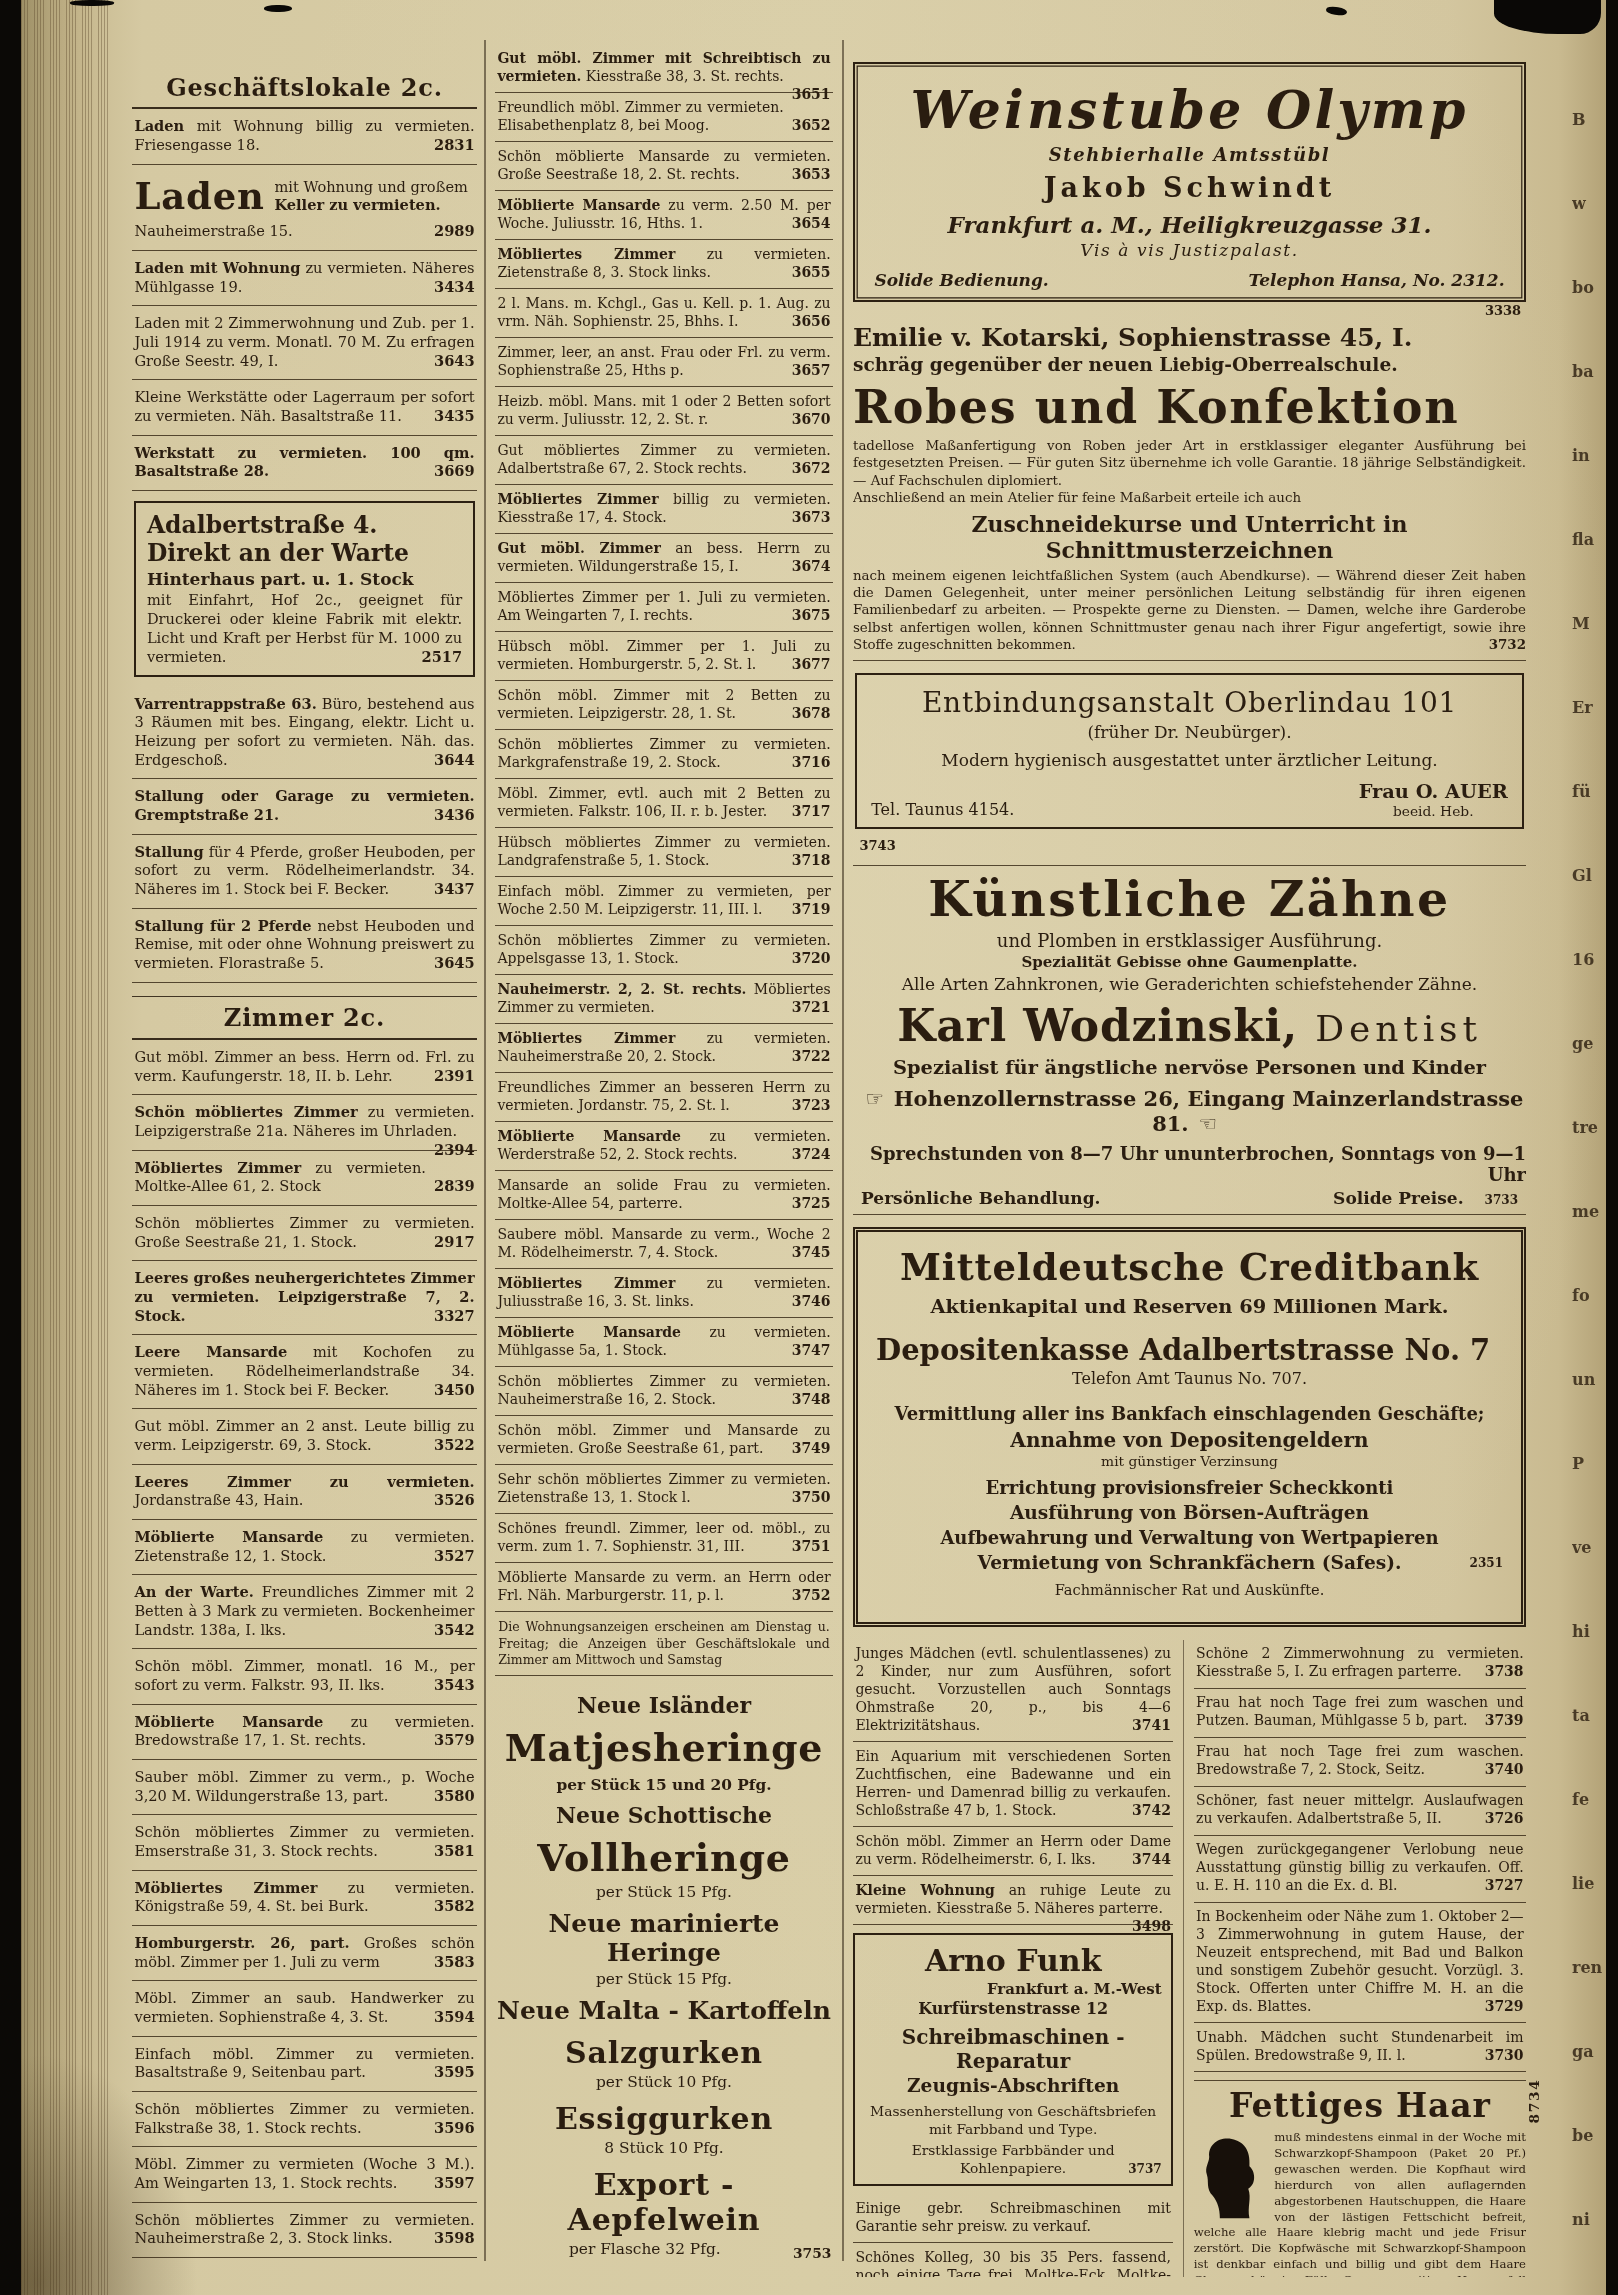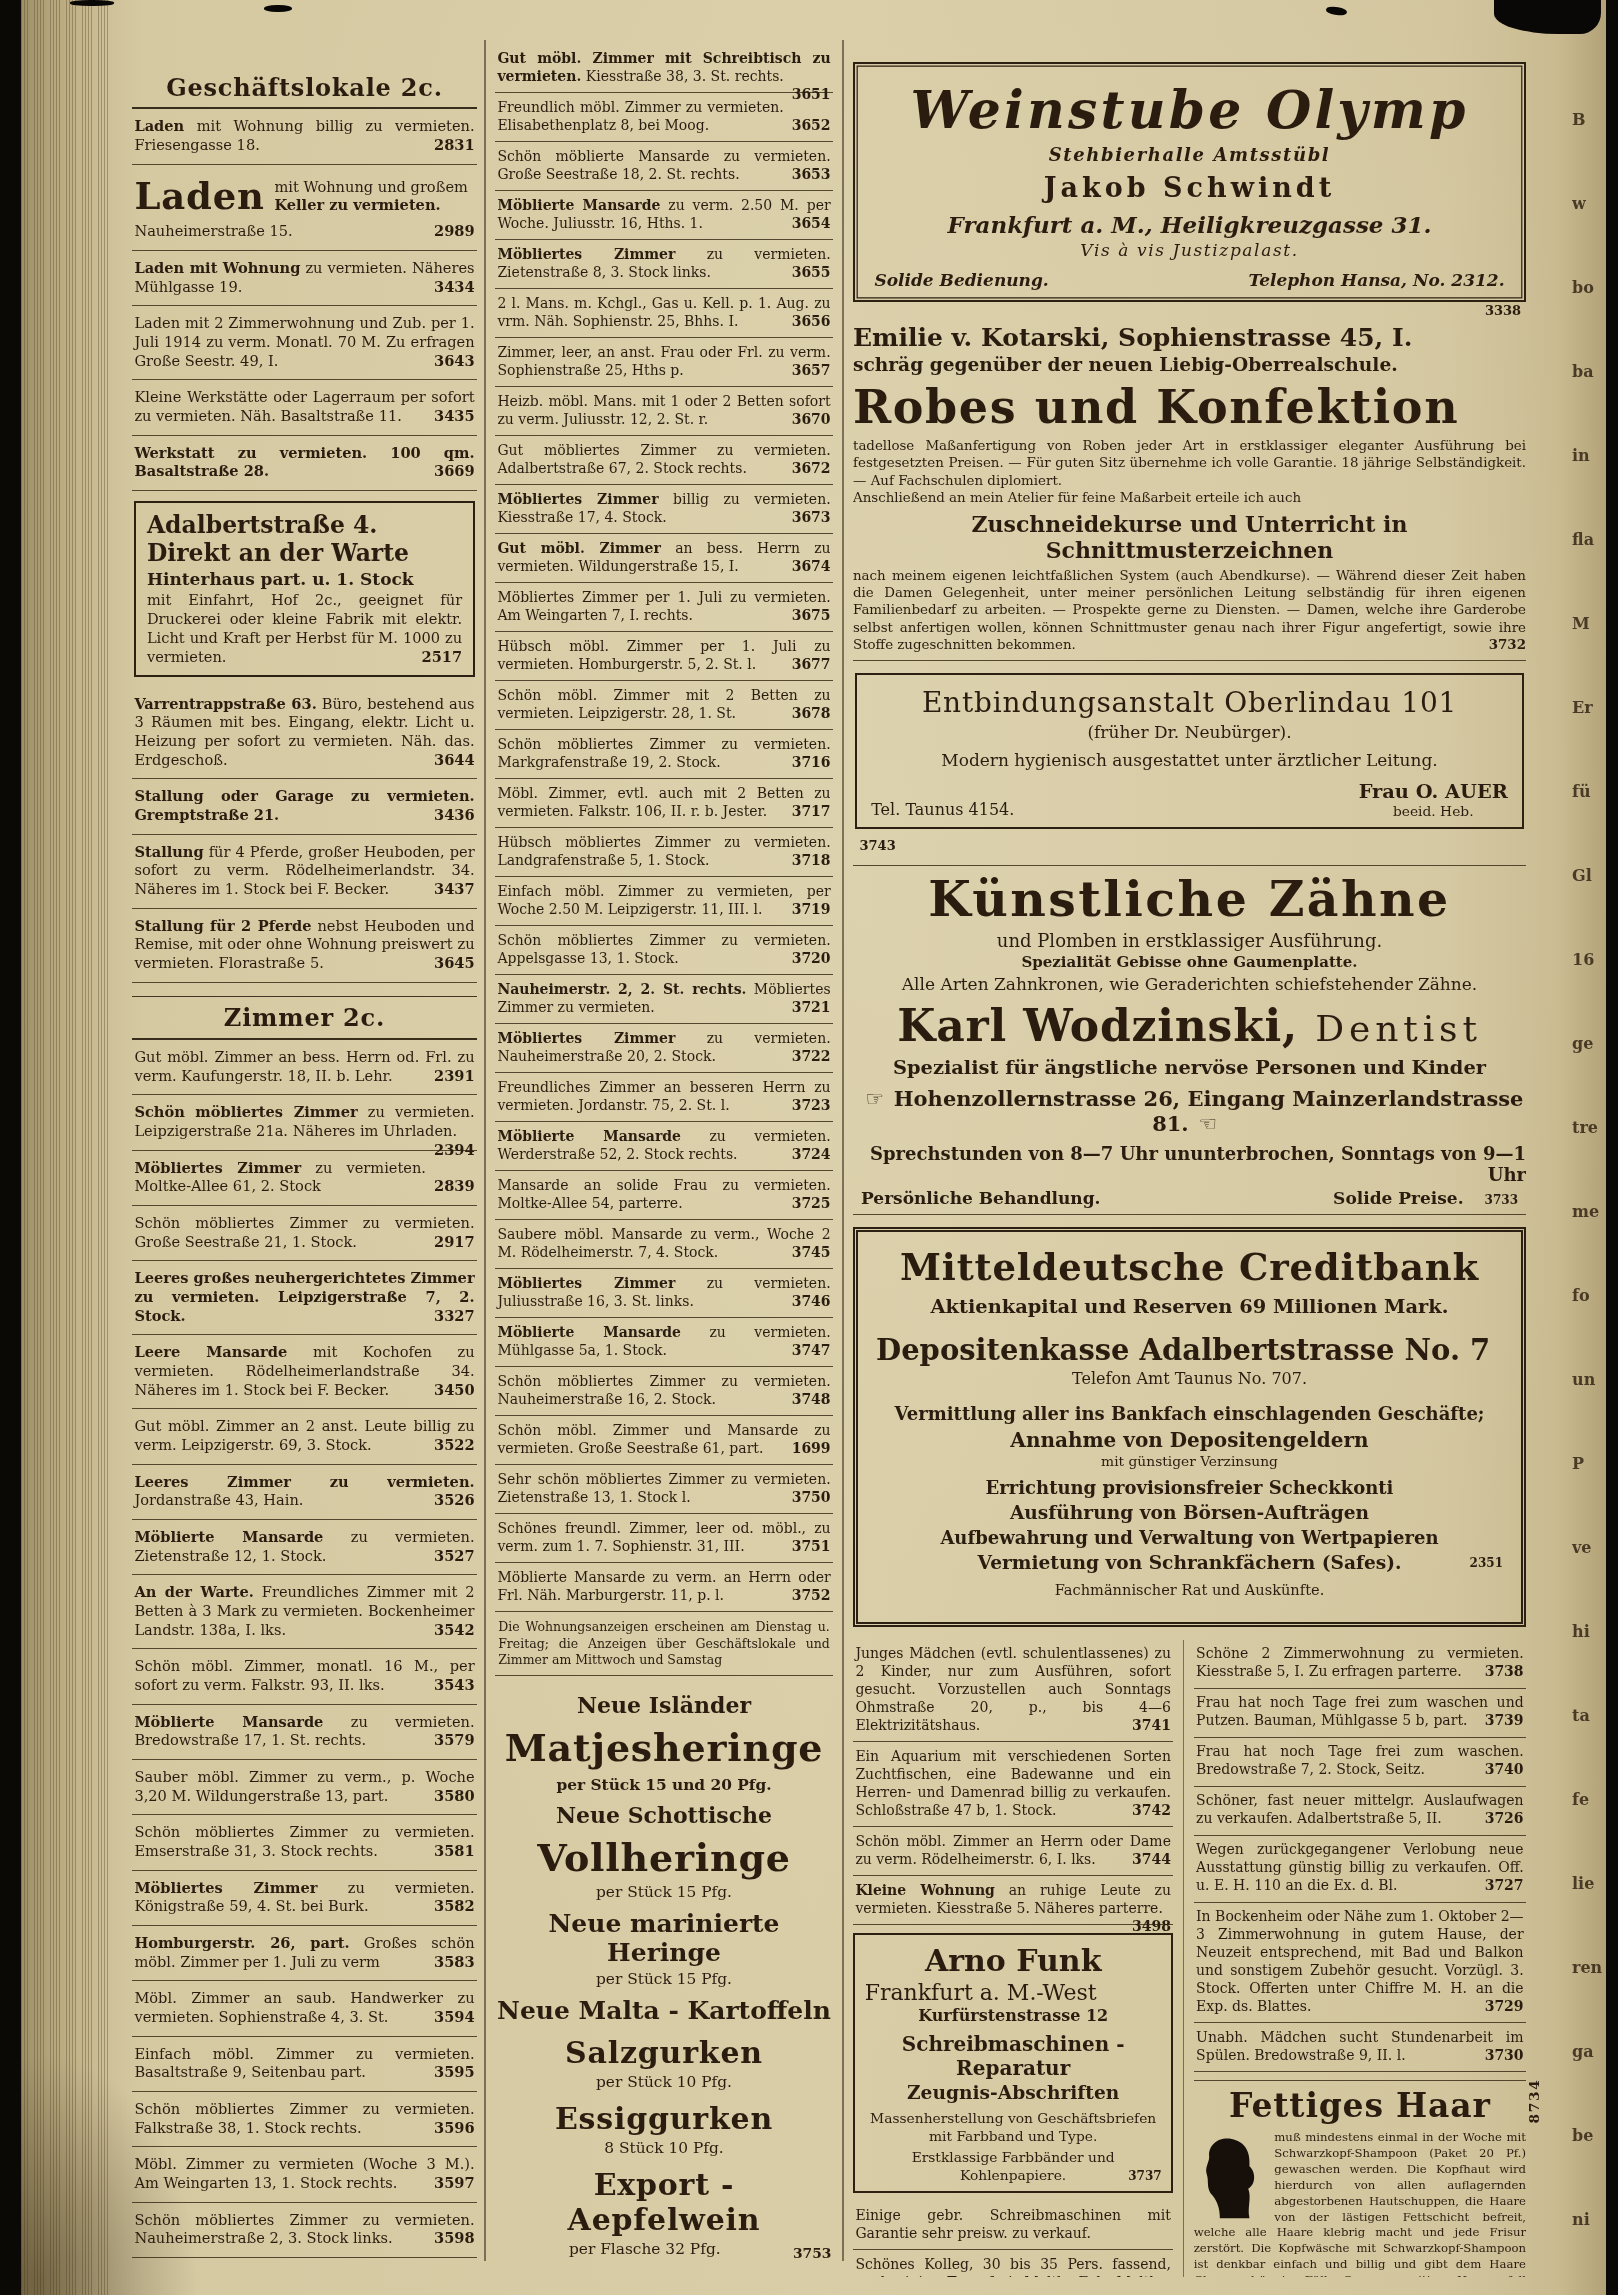--- a/index.html
+++ b/index.html
@@ -121,21 +121,21 @@
   .bk-l7 { font-size:18.6px; margin-top:4px; position:relative; }
   .bk-l7 .n { position:absolute; right:0; top:4px; font-size:12px; }
   .bk-l8 { font-size:14.6px; font-weight:normal; margin-top:8px; }
 
   .bottom-grid { display:flex; margin-top:13px; }
   .bcolA { width:330px; padding-right:9.7px; }
   .bcolB { flex:1; border-left:1.2px solid rgba(48,34,18,.55); padding-left:9.7px; }
 
   .arno { border:2px solid #2c2012; padding:8px 9.7px 6.5px; margin:8px 0; }
   .ar-title { font-size:30px; font-weight:bold; text-align:center; }
-  .ar-l1 { font-size:22px; font-weight:normal; text-align:left; margin-top:1.6px; }
+  .ar-l1 { font-size:15px; font-weight:bold; text-align:right; margin-top:1.6px; }
   .ar-l2 { font-size:16px; font-weight:bold; text-align:center; margin-top:1.6px; }
   .ar-l3 { font-size:20px; font-weight:bold; text-align:center; margin-top:6.5px; }
   .ar-l4 { font-size:18.6px; font-weight:bold; text-align:center; margin-top:2.4px; }
   .ar-l5 { font-size:13.8px; text-align:center; margin-top:6.5px; line-height:1.3; }
   .ar-l6 { font-size:13.8px; text-align:center; margin-top:3.2px; position:relative; line-height:1.3; }
   .ar-l6 .n { position:absolute; right:0; bottom:0; font-weight:bold; font-size:12px; }
 
   .haar { border-top:1.6px solid rgba(50,36,18,.8); margin-top:8px; padding-top:4.9px; }
   .hr-title { font-size:33px; font-weight:bold; text-align:center; letter-spacing:0.8px; }
   .hr-body { font-size:11.7px; line-height:1.36; text-align:justify; margin-top:4.9px; }
@@ -256,21 +256,21 @@
         <div class="ad"><span class="b"></span> <span class="t">Schön möbliertes Zimmer zu vermieten. Appelsgasse 13, 1. Stock.</span><span class="n">3720</span></div>
         <div class="ad"><span class="b">Nauheimerstr. 2, 2. St. rechts.</span> <span class="t">Möbliertes Zimmer zu vermieten.</span><span class="n">3721</span></div>
         <div class="ad"><span class="b">Möbliertes Zimmer</span> <span class="t">zu vermieten. Nauheimerstraße 20, 2. Stock.</span><span class="n">3722</span></div>
         <div class="ad"><span class="b"></span> <span class="t">Freundliches Zimmer an besseren Herrn zu vermieten. Jordanstr. 75, 2. St. l.</span><span class="n">3723</span></div>
         <div class="ad"><span class="b">Möblierte Mansarde</span> <span class="t">zu vermieten. Werderstraße 52, 2. Stock rechts.</span><span class="n">3724</span></div>
         <div class="ad"><span class="b"></span> <span class="t">Mansarde an solide Frau zu vermieten. Moltke-Allee 54, parterre.</span><span class="n">3725</span></div>
         <div class="ad"><span class="b"></span> <span class="t">Saubere möbl. Mansarde zu verm., Woche 2 M. Rödelheimerstr. 7, 4. Stock.</span><span class="n">3745</span></div>
         <div class="ad"><span class="b">Möbliertes Zimmer</span> <span class="t">zu vermieten. Juliusstraße 16, 3. St. links.</span><span class="n">3746</span></div>
         <div class="ad"><span class="b">Möblierte Mansarde</span> <span class="t">zu vermieten. Mühlgasse 5a, 1. Stock.</span><span class="n">3747</span></div>
         <div class="ad"><span class="b"></span> <span class="t">Schön möbliertes Zimmer zu vermieten. Nauheimerstraße 16, 2. Stock.</span><span class="n">3748</span></div>
-        <div class="ad"><span class="b"></span> <span class="t">Schön möbl. Zimmer und Mansarde zu vermieten. Große Seestraße 61, part.</span><span class="n">1699</span></div>
+        <div class="ad"><span class="b"></span> <span class="t">Schön möbl. Zimmer und Mansarde zu vermieten. Große Seestraße 61, part.</span><span class="n">3749</span></div>
         <div class="ad"><span class="b"></span> <span class="t">Sehr schön möbliertes Zimmer zu vermieten. Zietenstraße 13, 1. Stock l.</span><span class="n">3750</span></div>
         <div class="ad"><span class="b"></span> <span class="t">Schönes freundl. Zimmer, leer od. möbl., zu verm. zum 1. 7. Sophienstr. 31, III.</span><span class="n">3751</span></div>
         <div class="ad"><span class="b"></span> <span class="t">Möblierte Mansarde zu verm. an Herrn oder Frl. Näh. Marburgerstr. 11, p. l.</span><span class="n">3752</span></div>
       </div>
 
     <div class="notice">Die Wohnungsanzeigen erscheinen am Dienstag u. Freitag; die Anzeigen über Geschäftslokale und Zimmer am Mittwoch und Samstag</div>
 
     <div class="food">
       <div>
 

